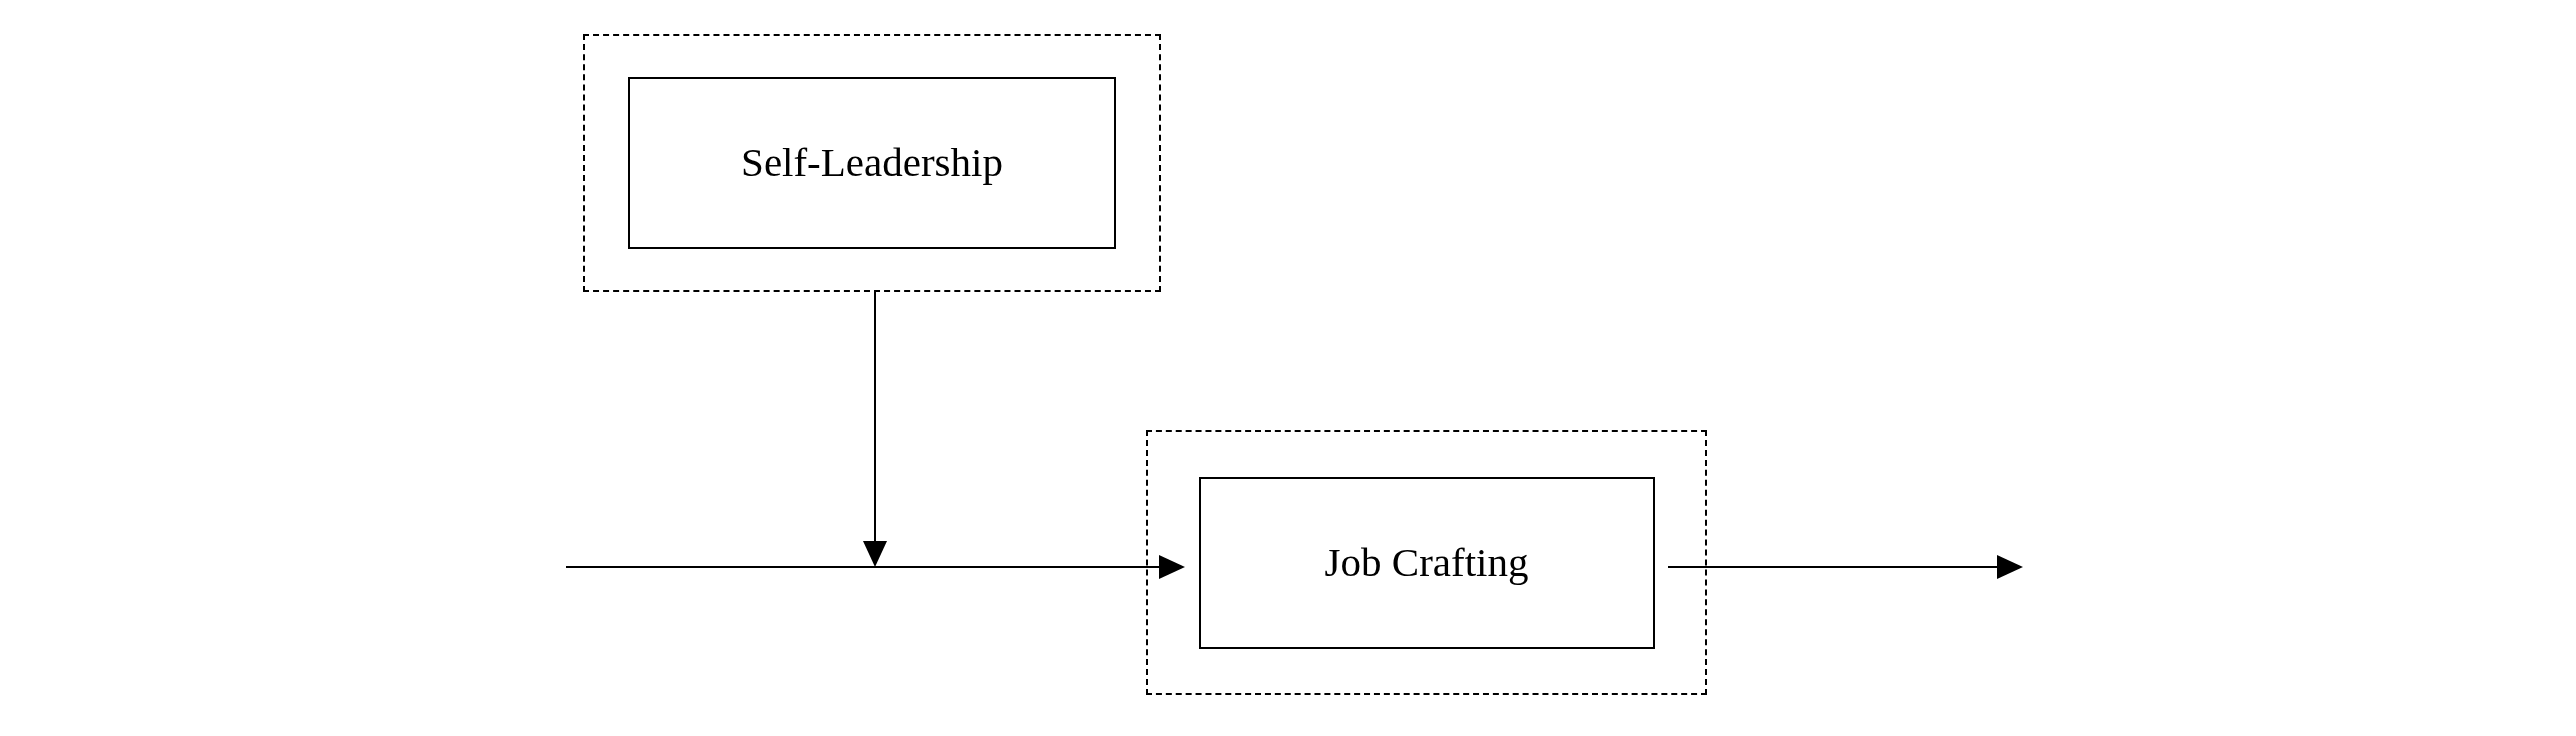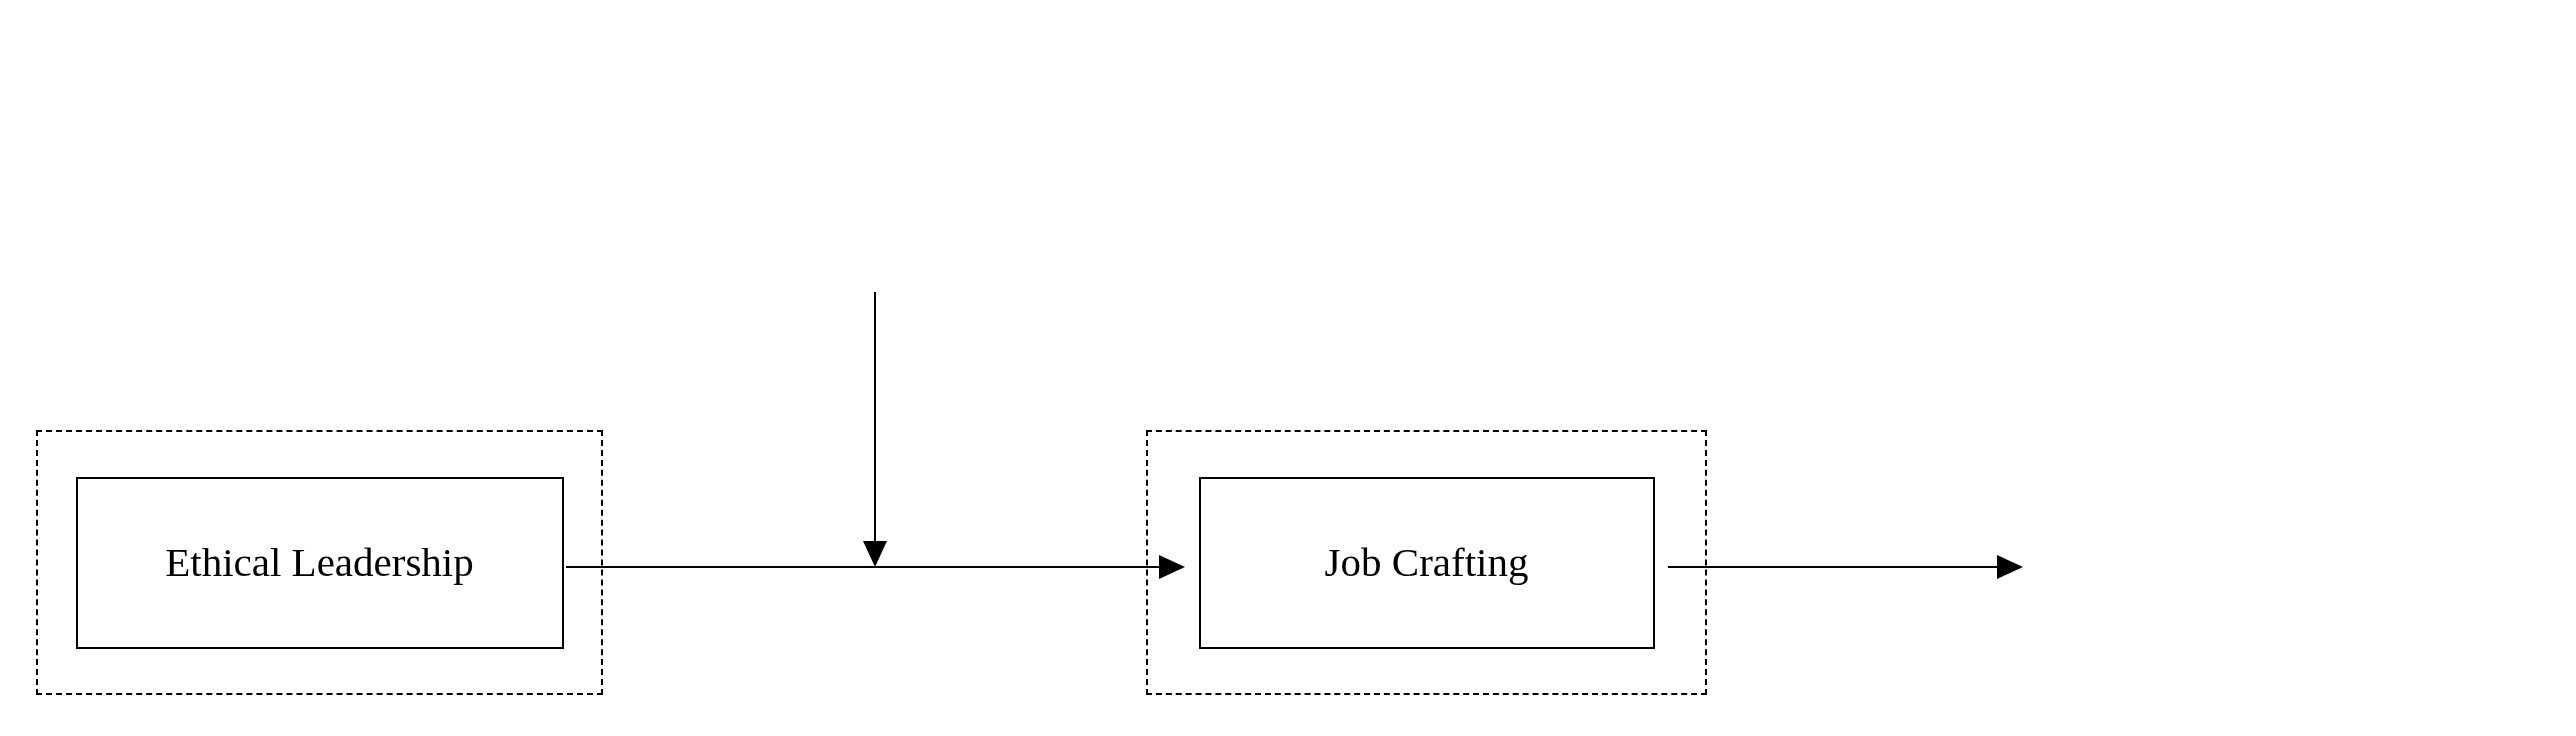--- a/index.html
+++ b/index.html
@@ -64,26 +64,26 @@
   #edge2-line { left: 1668px; top: 566px; width: 329px; }
   #edge2-head { left: 1997px; top: 555px; }
   #edge3-line { left: 874px; top: 292px; height: 250px; }
   #edge3-head { left: 863px; top: 541px; }
 </style>
 </head>
 <body>
 
 <div id="canvas">
 
-
-  <div class="construct" id="g-ethical">
+  <div class="construct" id="g-self">
     <div class="node-box">
-      <span class="node-label">Ethical Leadership</span>
+      <span class="node-label">Self-Leadership</span>
     </div>
   </div>
+
 
   <div class="construct" id="g-job">
     <div class="node-box">
       <span class="node-label">Job Crafting</span>
     </div>
   </div>
 
 
   <div class="hline" id="edge1-line"></div>
   <div class="head-right" id="edge1-head"></div>

